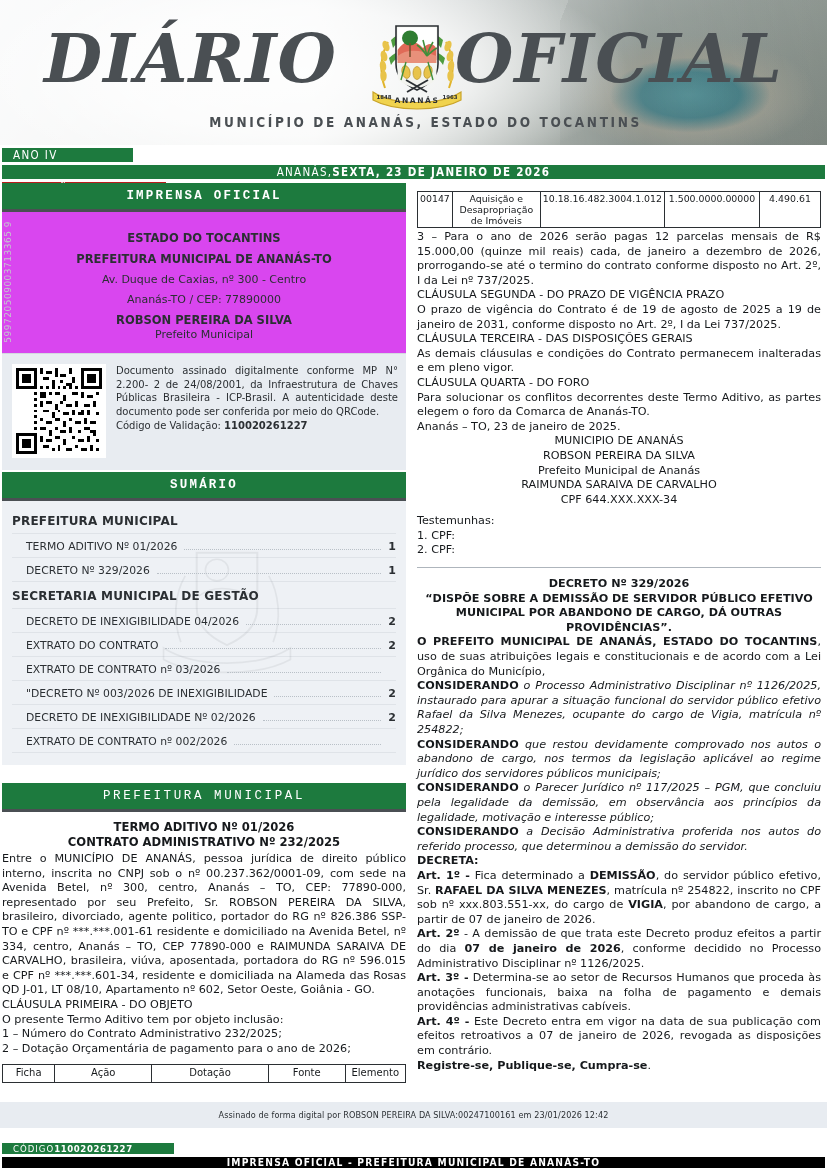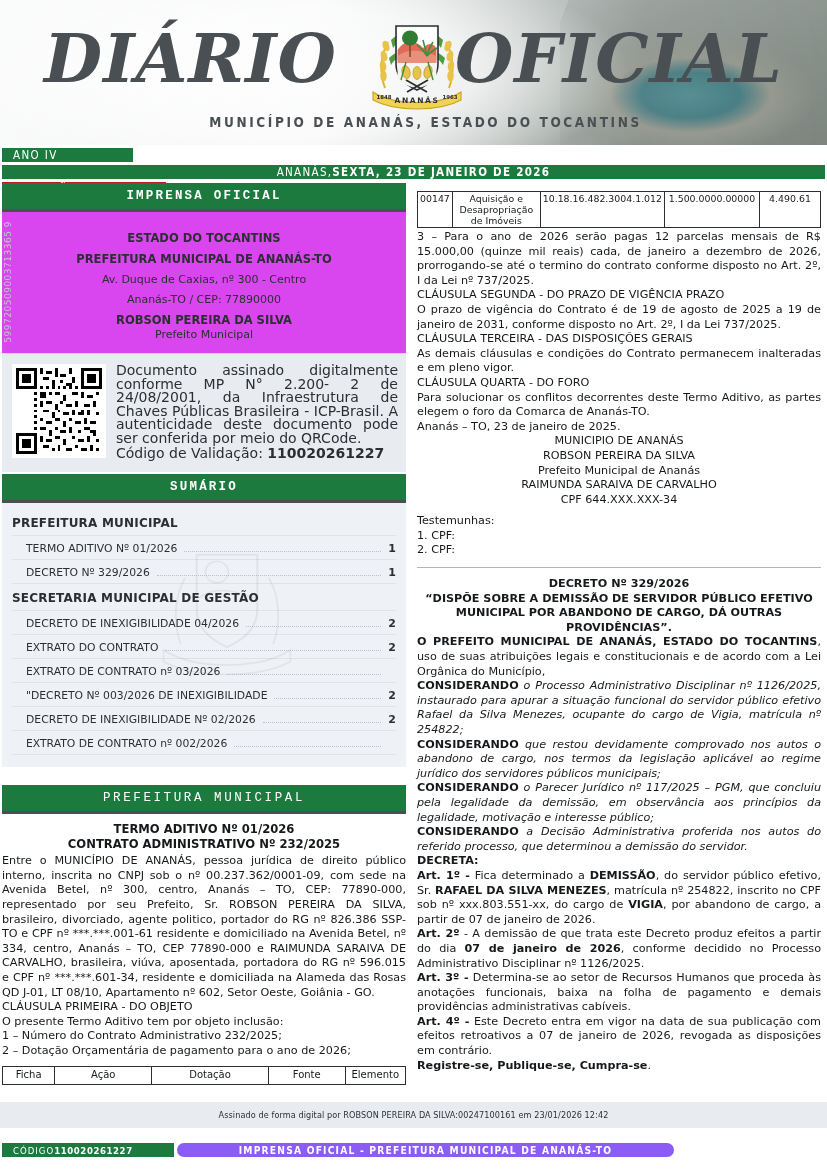--- a/index.html
+++ b/index.html
@@ -92,21 +92,21 @@
 
   .panel { background: #d946ef; }
   .imprensa-body { padding: 12px 10px 12px; text-align:center; color:#2b2f33; }
   .imprensa-body .l { margin: 7px 0; font-size: 11.5px; }
   .imprensa-body .b { font-weight: 700; font-size: 11.5px; }
   .imprensa-body .sm { font-size: 11px; }
 
   .assin-box { display:flex; gap: 10px; padding: 10px 8px 12px 10px; background:#e8ecf1; border-top:1px solid #d3d9df; }
   .qr { width: 94px; height: 94px; background:#fff; padding:4px; flex:none; }
   .qr svg { display:block; }
-  .assin-text { font-size: 14px; line-height: 13.6px; color:#2b2f33; text-align: justify; }
+  .assin-text { font-size: 10px; line-height: 13.6px; color:#2b2f33; text-align: justify; }
   .assin-text b { font-weight: 700; }
 
   
   .sumario-wrap { margin-top: 2px; position: relative; }
   .sumario-body { background:#eef1f5; padding: 6px 10px 12px 10px; position:relative; overflow:hidden; }
   .wm-brasao {
     position:absolute; left: 150px; top: 8px; width: 150px; height: 200px; opacity:.10; pointer-events:none;
   }
   .sum-group { font-size: 12px; font-weight: 700; color:#2b2f33; padding: 7px 0 5px; letter-spacing: .2px; position:relative; }
   .sum-row { display:flex; align-items:flex-end; gap:4px; padding: 6px 0 4px 14px; position:relative; }
@@ -140,27 +140,27 @@
 
   
   .sig-bar {
     position: absolute; left: 0; bottom: 42px; width: 827px; height: 26px;
     background:#e8ecf1; display:flex; align-items:center; justify-content:center;
   }
   .sig-bar span { font-size: 9px; color:#2b2f33; letter-spacing:.1px;
                   font-family:"DejaVu Sans Condensed","DejaVu Sans",sans-serif;}
   .footer {
     position: absolute; left: 0; bottom: 5px; width: 827px; height: 30px;
-    display:flex; gap:3px; padding: 8px 2px;
+    display:flex; gap:3px; padding: 8px 2px; flex-direction: column;
   }
   .ft-l { width: 172px; background:#1d7a3e; color:#fff; display:flex; align-items:center; padding-left:11px;
           font-size: 9.5px; letter-spacing:1px; font-family:"DejaVu Sans Condensed","DejaVu Sans",sans-serif;}
   .ft-l b { font-weight:700; letter-spacing:.6px; }
-  .ft-m { flex:1; background:#8b5cf6; color:#fff; display:flex; align-items:center; justify-content:center;
-          font-size: 10.2px; font-weight:700; letter-spacing:1.2px; font-family:"DejaVu Sans Condensed","DejaVu Sans",sans-serif;border-radius:14px;}
+  .ft-m { flex:1; background:#000000; color:#fff; display:flex; align-items:center; justify-content:center;
+          font-size: 10.2px; font-weight:700; letter-spacing:1.2px; font-family:"DejaVu Sans Condensed","DejaVu Sans",sans-serif;}
   .ft-r { width: 148px; background:#1d7a3e; color:#fff; display:flex; align-items:center; justify-content:center;
           font-size: 9.5px; letter-spacing:1px; font-family:"DejaVu Sans Condensed","DejaVu Sans",sans-serif;margin-top:23px;}
 </style>
 </head>
 <body>
 
 <div class="page">
 
   <div class="masthead">
     <div class="masthead-photo"></div>

